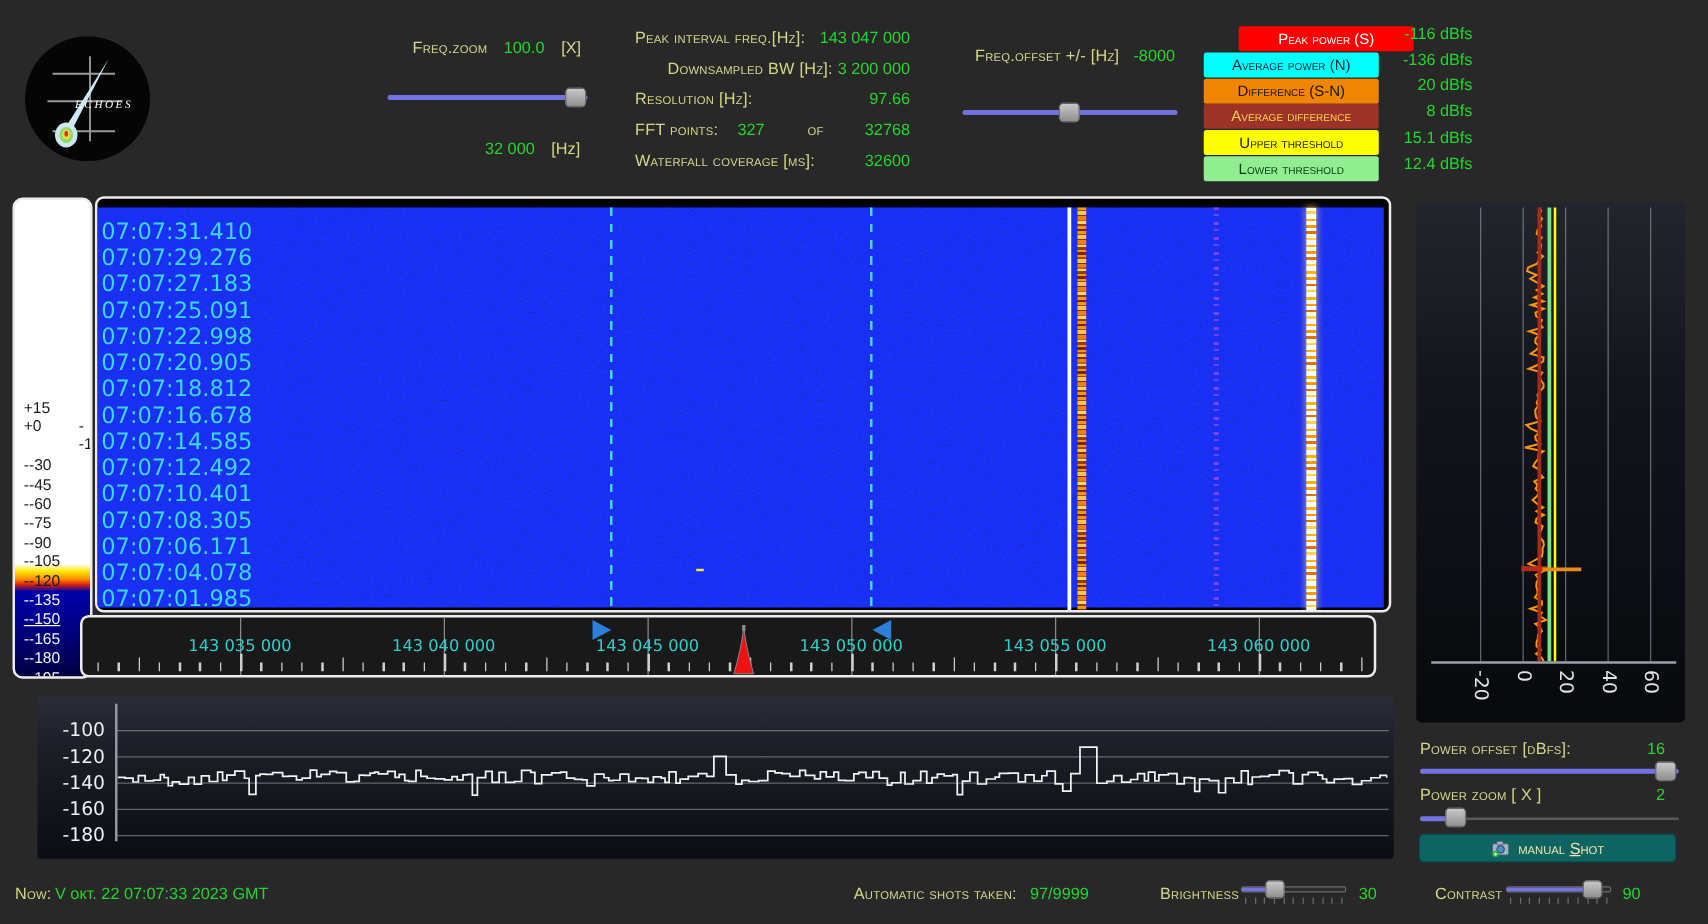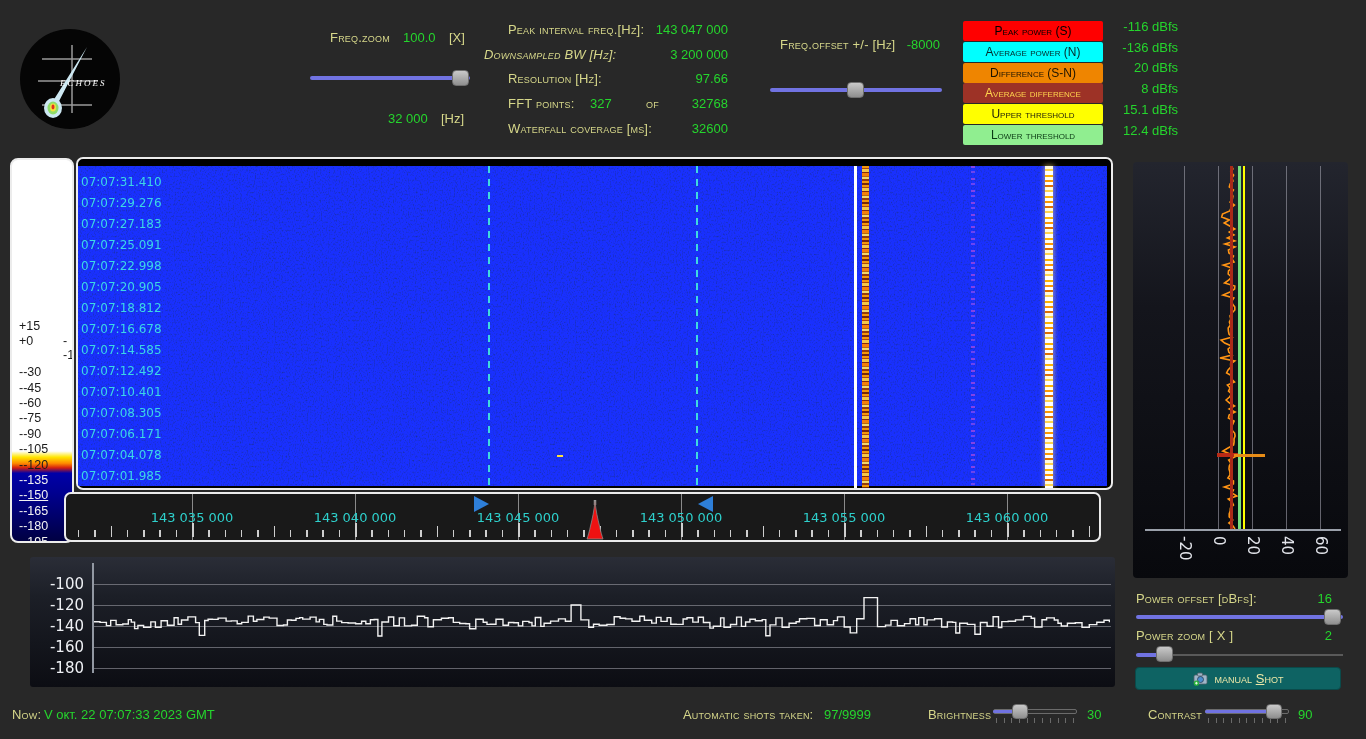--- a/index.html
+++ b/index.html
@@ -30,21 +30,21 @@
          background:linear-gradient(180deg,#ffffff 0%,#ffffff 76.4%,#ffe600 78%,#ff8c00 79.6%,#d42010 80.8%,
                     #0000a8 82.2%,#000092 87%,#00006e 93%,#000042 100%);overflow:hidden;}
   .sclab{position:absolute;left:7px;font-size:12.5px;height:14px;line-height:14px;}
   .sclab.dark{color:#1b1b1b;} .sclab.light{color:#f2f2f2;}
 
   
   #wfpanel{position:absolute;left:76px;top:157px;width:1033px;height:329px;border:2px solid #ececec;border-radius:7px;
            background:#000;overflow:hidden;}
   #wfpanel svg.noise{position:absolute;left:0;top:7px;}
   .wf-ts{position:absolute;left:3px;height:17px;font-family:"DejaVu Sans",sans-serif;
-         font-size:12px;color:#3cd7e6;white-space:nowrap;}
+         font-size:18px;color:#3cd7e6;white-space:nowrap;}
   .dashv{position:absolute;top:7px;bottom:0;width:2px;
          background:repeating-linear-gradient(180deg,#3fd9e0 0 7px,rgba(0,0,0,0) 7px 13px);}
   .linew{position:absolute;top:7px;bottom:0;width:2.5px;background:#ffffff;}
   .trace-orange{position:absolute;top:7px;bottom:0;width:7px;opacity:.95;
     background:repeating-linear-gradient(180deg,#ff9d00 0 2px,#b34700 2px 3px,#ffcf40 3px 6px,#8a2b00 6px 7px,
       #ff8400 7px 10px,#c46a00 10px 11px,#ffe066 11px 13px,#993d00 13px 15px,#ff9d00 15px 17px,#7a2600 17px 19px);}
   .trace-purple{position:absolute;top:7px;bottom:0;width:3.5px;
     background:repeating-linear-gradient(180deg,rgba(150,70,225,.85) 0 2px,rgba(0,0,0,0) 2px 5px,
       rgba(175,85,235,.55) 5px 7px,rgba(0,0,0,0) 7px 12px);}
   .trace-bright{position:absolute;top:7px;bottom:0;width:8px;box-shadow:0 0 5px 1px rgba(255,220,120,.55);
@@ -110,37 +110,37 @@
   <div class="abs lbl sc" style="left:330px;top:30px;">Freq.zoom</div>
   <div class="abs val" style="left:403px;top:30px;">100.0</div>
   <div class="abs lbl" style="left:449px;top:30px;">[X]</div>
   <div class="track" style="left:310px;top:76px;width:160px;"></div>
   <div class="handle" style="left:452px;top:70px;"></div>
   <div class="abs val" style="left:388px;top:111px;">32 000</div>
   <div class="abs lbl" style="left:441px;top:111px;">[Hz]</div>
 
   <div class="abs lbl sc" style="left:508px;top:22px;">Peak interval freq.[Hz]:</div>
   <div class="abs val r" style="left:590px;top:22px;width:138px;">143 047 000</div>
-  <div class="abs lbl sc" style="left:484px;top:47px;font-style:italic;">Downsampled BW  [Hz]:</div>
+  <div class="abs lbl sc" style="left:534px;top:47px;">Downsampled BW  [Hz]:</div>
   <div class="abs val r" style="left:590px;top:47px;width:138px;">3 200 000</div>
   <div class="abs lbl sc" style="left:508px;top:71px;">Resolution [Hz]:</div>
   <div class="abs val r" style="left:590px;top:71px;width:138px;">97.66</div>
   <div class="abs lbl sc" style="left:508px;top:96px;">FFT points:</div>
   <div class="abs val" style="left:590px;top:96px;">327</div>
   <div class="abs lbl sc" style="left:646px;top:96px;">of</div>
   <div class="abs val r" style="left:660px;top:96px;width:68px;">32768</div>
   <div class="abs lbl sc" style="left:508px;top:121px;">Waterfall coverage [ms]:</div>
   <div class="abs val r" style="left:590px;top:121px;width:138px;">32600</div>
 
   <div class="abs lbl sc" style="left:780px;top:37px;">Freq.offset +/- [Hz]</div>
   <div class="abs val r" style="left:885px;top:37px;width:55px;">-8000</div>
   <div class="track" style="left:770px;top:88px;width:172px;"></div>
   <div class="handle" style="left:847px;top:82px;"></div>
 
-  <div class="legend-btn" style="top: 21px; background: rgb(255, 0, 0); color: #000000;">
+  <div class="legend-btn" style="top: 21px; background: rgb(255, 0, 0); color: #ffffff; margin-left: 28px;">
       <span>Peak power (S)</span>
     </div>
   <div class="legend-btn" style="top: 41.8px; background: rgb(0, 255, 255); color: rgb(6, 42, 42);">
       <span>Average power (N)</span>
     </div>
   <div class="legend-btn" style="top: 62.6px; background: rgb(239, 133, 0); color: rgb(29, 20, 0);">
       <span>Difference (S-N)</span>
     </div>
   <div class="legend-btn" style="top: 83.4px; background: rgb(157, 50, 38); color: rgb(255, 211, 77);">
       <span>Average difference</span>

